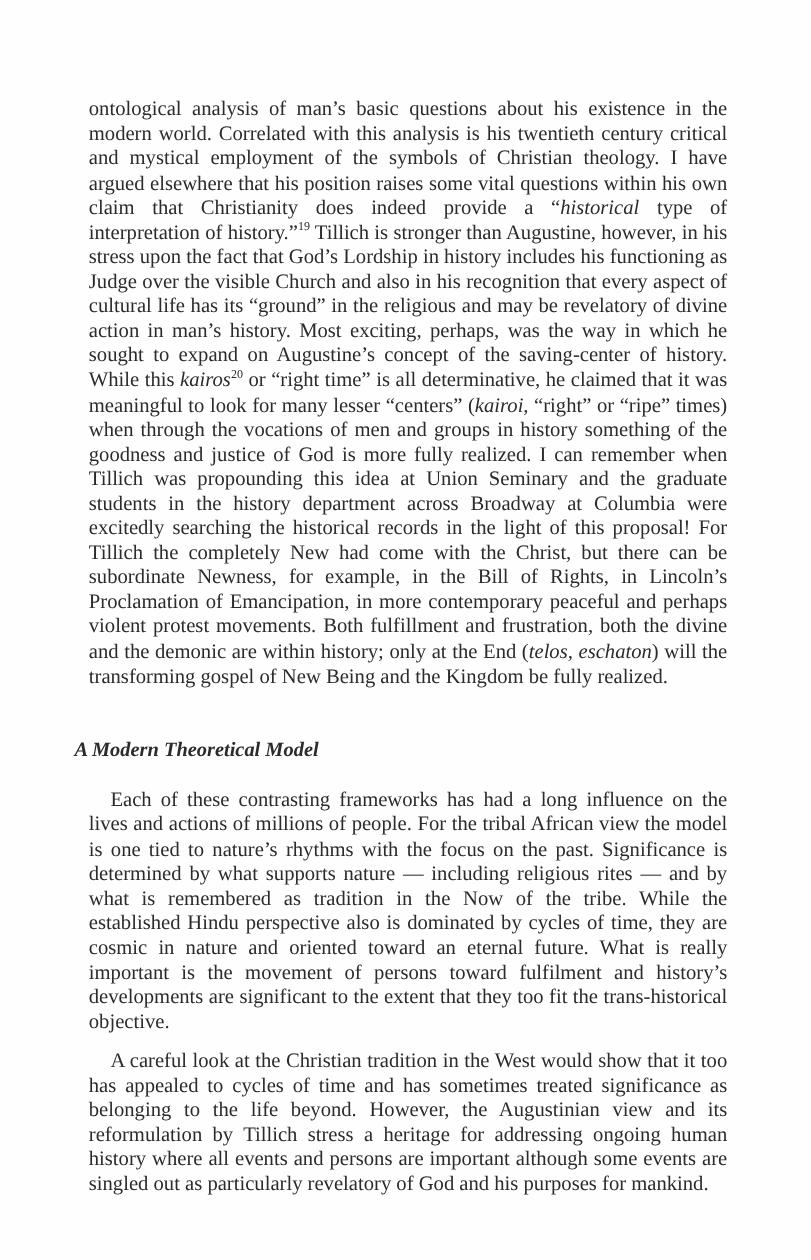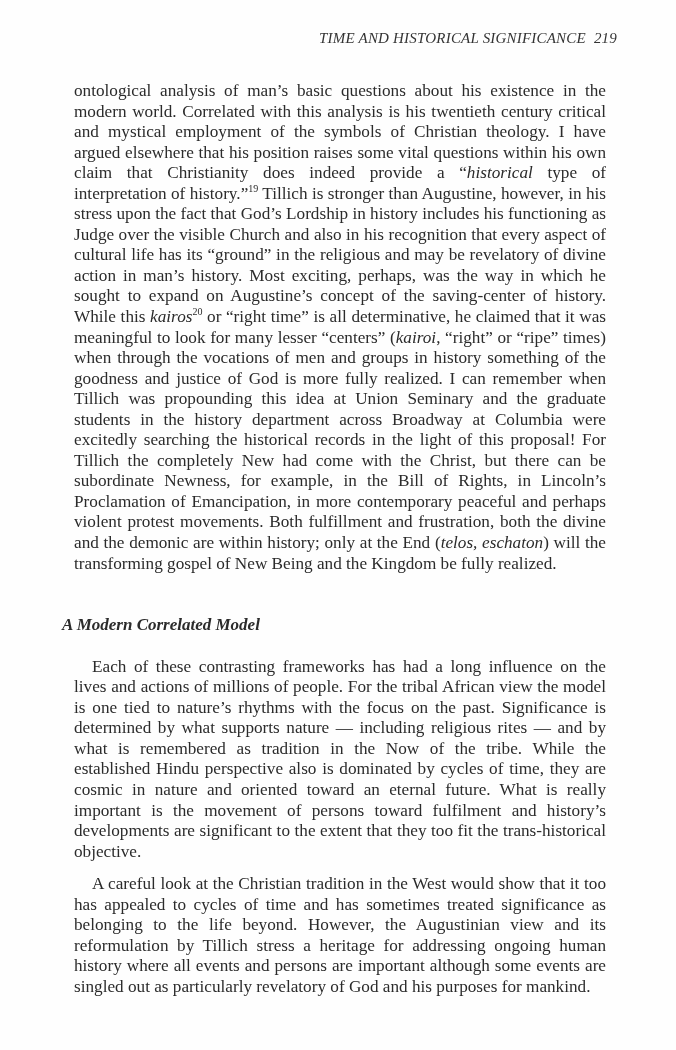--- a/index.html
+++ b/index.html
@@ -22,25 +22,22 @@
   sup { font-size: 10px; line-height: 0; vertical-align: 7px; }
   .section-heading {
     font-weight: bold; font-style: italic; margin: 41px 0 21px 0 !important;
     font-size: 17px;
   }
 </style>
 </head>
 <body>
 
 <div class="page">
-  <div class="running-head">
-    <span>TIME AND HISTORICAL SIGNIFICANCE</span><span class="pg">219</span>
-  </div>
 
   <div class="body-text">
     <p><span>ontological analysis of man’s basic questions about his existence in the modern world. Correlated with this analysis is his twentieth century critical and mystical employment of the symbols of Christian theology. I have argued elsewhere that his position raises some vital questions within his own claim that Christianity does indeed provide a “</span><i>historical</i><span> type of interpretation of history.”</span><sup>19</sup><span> Tillich is stronger than Augustine, however, in his stress upon the fact that God’s Lordship in history includes his functioning as Judge over the visible Church and also in his recognition that every aspect of cultural life has its “ground” in the religious and may be revelatory of divine action in man’s history. Most exciting, perhaps, was the way in which he sought to expand on Augustine’s concept of the saving-center of history. While this </span><i>kairos</i><sup>20</sup><span> or “right time” is all deter­mi­native, he claimed that it was meaningful to look for many lesser “centers” (</span><i>kairoi</i><span>, “right” or “ripe” times) when through the vocations of men and groups in history something of the goodness and justice of God is more fully realized. I can remember when Tillich was propounding this idea at Union Seminary and the graduate students in the history depart­ment across Broadway at Columbia were excitedly searching the historical records in the light of this proposal! For Tillich the completely New had come with the Christ, but there can be subordinate Newness, for example, in the Bill of Rights, in Lincoln’s Proclamation of Emancipation, in more contemporary peaceful and perhaps violent protest movements. Both fulfillment and frustration, both the divine and the demonic are within history; only at the End (</span><i>telos, eschaton</i><span>) will the transforming gospel of New Being and the Kingdom be fully realized.</span></p>
 
-    <p class="section-heading">A Modern Correlated Model</p>
+    <p class="section-heading">A Modern Theoretical Model</p>
 
     <p class="indent">Each of these contrasting frameworks has had a long influence on the lives and actions of millions of people. For the tribal African view the model is one tied to nature’s rhythms with the focus on the past. Significance is determined by what supports nature — including religious rites — and by what is remembered as tradition in the Now of the tribe. While the established Hindu perspective also is dominated by cycles of time, they are cosmic in nature and oriented toward an eternal future. What is really important is the movement of persons toward fulfilment and history’s developments are significant to the extent that they too fit the trans-historical objective.</p>
     <p class="indent">A careful look at the Christian tradition in the West would show that it too has appealed to cycles of time and has sometimes treated significance as belonging to the life beyond. However, the Augustinian view and its reformulation by Tillich stress a heritage for addressing ongoing human history where all events and persons are important although some events are singled out as particularly revelatory of God and his purposes for mankind.</p>
   </div>
 </div>
 
 </body></html>

